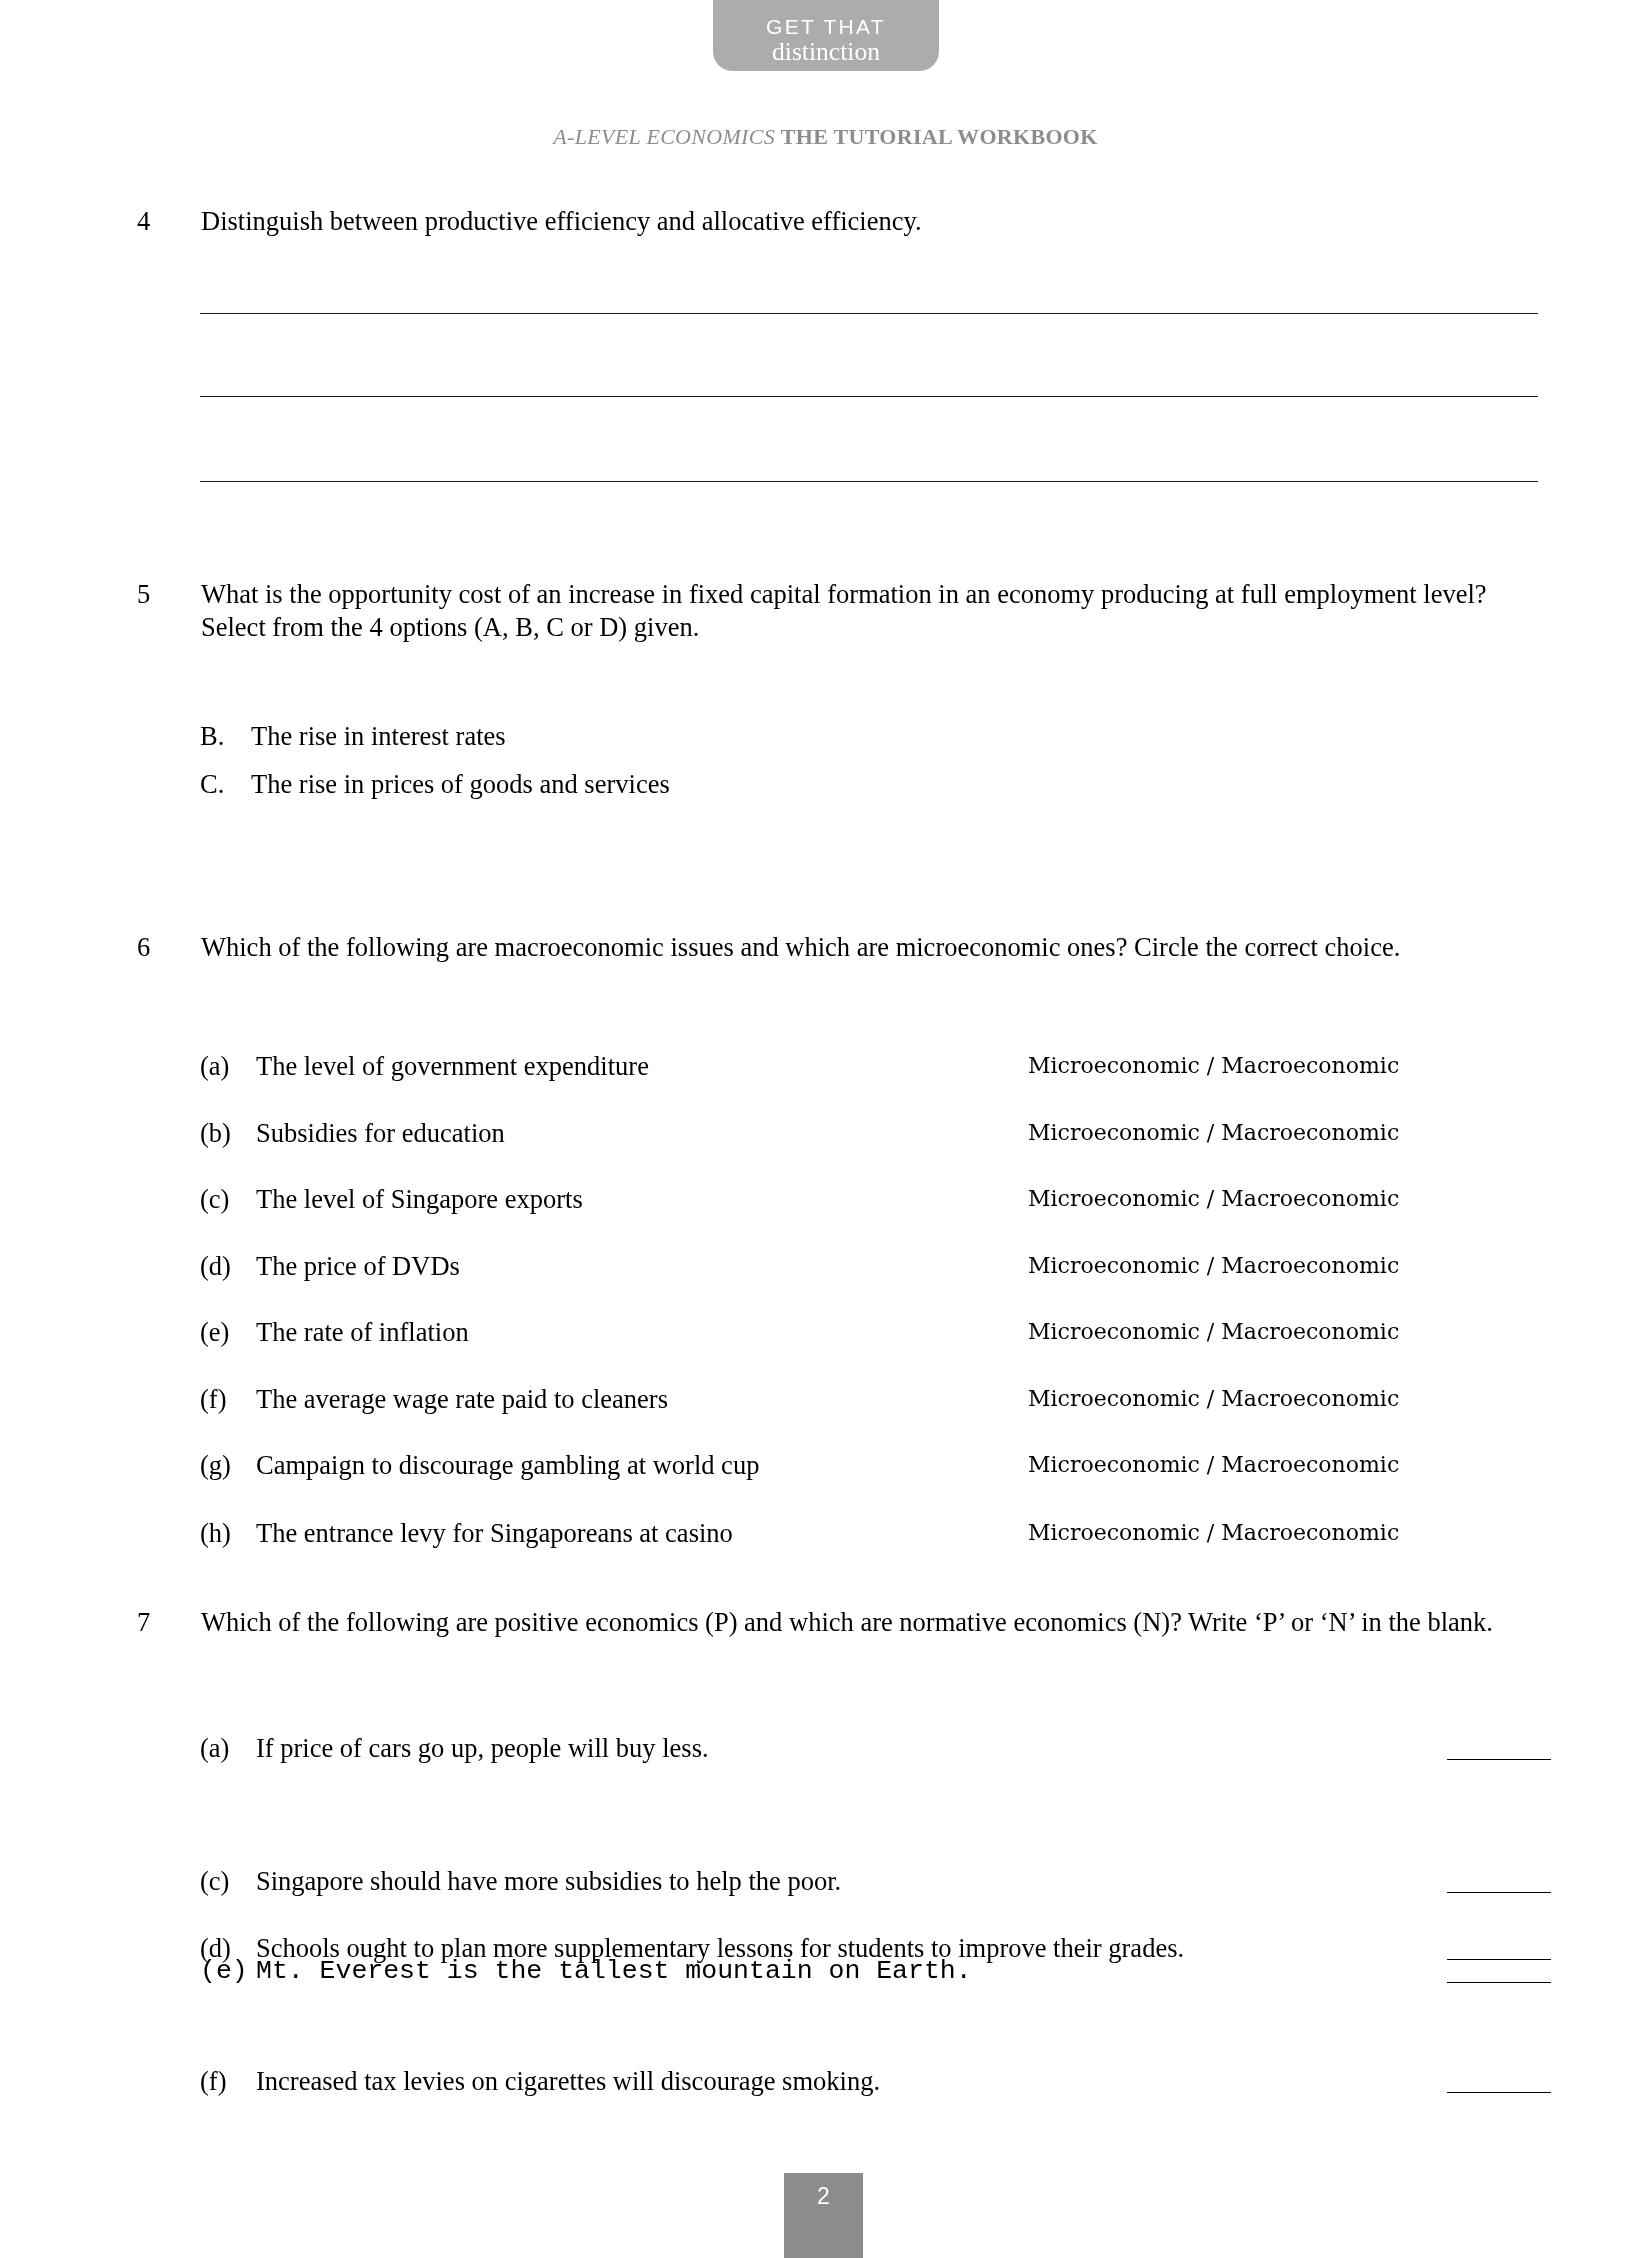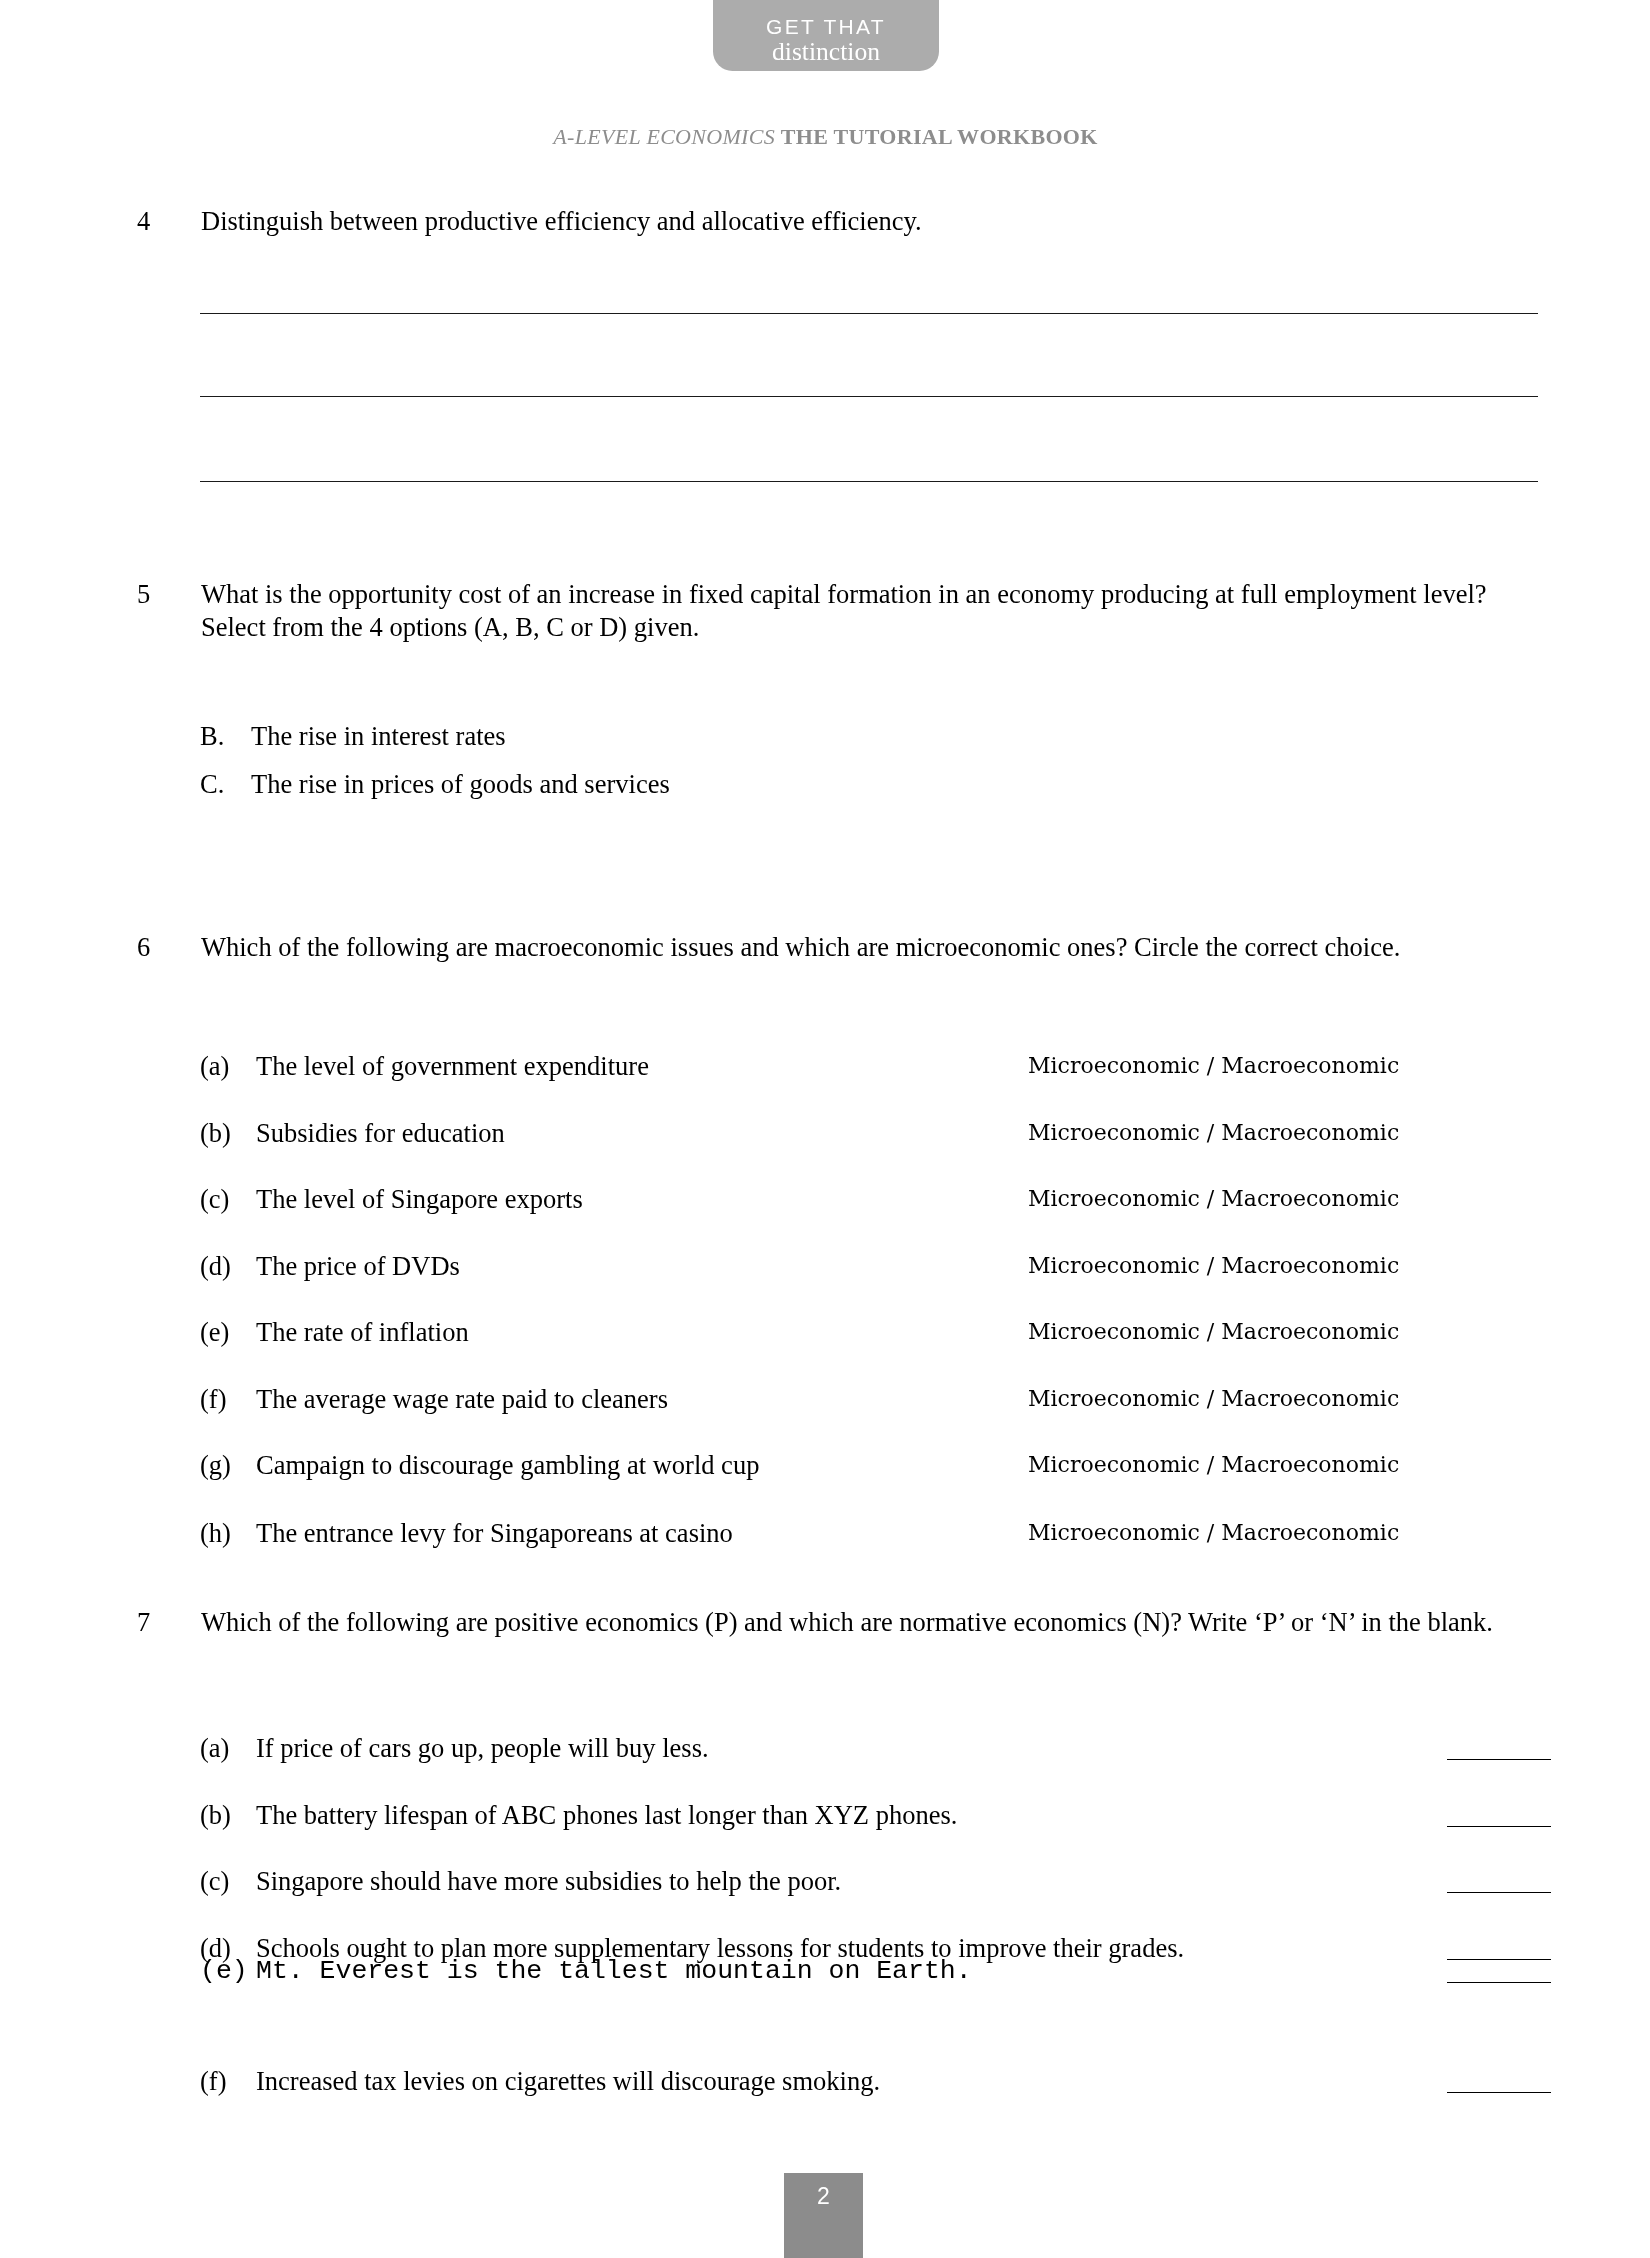--- a/index.html
+++ b/index.html
@@ -245,24 +245,20 @@
 
   <div class="qblock" style="top:1606px;">
     <div class="qnum">7</div>
     <div class="qtext">Which of the following are positive economics (P) and which are normative economics (N)? Write ‘P’ or ‘N’ in the blank.</div>
   </div>
 
   <div class="item-row" style="top:1732px;">
     <span class="item-label">(a)</span><span>If price of cars go up, people will buy less.</span>
     <span class="answer-blank"></span>
   </div>
-  <div class="item-row" style="top:1799px;">
-    <span class="item-label">(b)</span><span>The battery lifespan of ABC phones last longer than XYZ phones.</span>
-    <span class="answer-blank"></span>
-  </div>
   <div class="item-row" style="top:1932px;">
     <span class="item-label">(d)</span><span>Schools ought to plan more supplementary lessons for students to improve their grades.</span>
     <span class="answer-blank shifted"></span>
   </div>
   <div class="item-row" style="top:1865px;">
     <span class="item-label">(c)</span><span>Singapore should have more subsidies to help the poor.</span>
     <span class="answer-blank"></span>
   </div>
   <div class="item-row" style="top:1955px;font-family:Liberation Mono, monospace;">
     <span class="item-label">(e)</span><span>Mt. Everest is the tallest mountain on Earth.</span>

